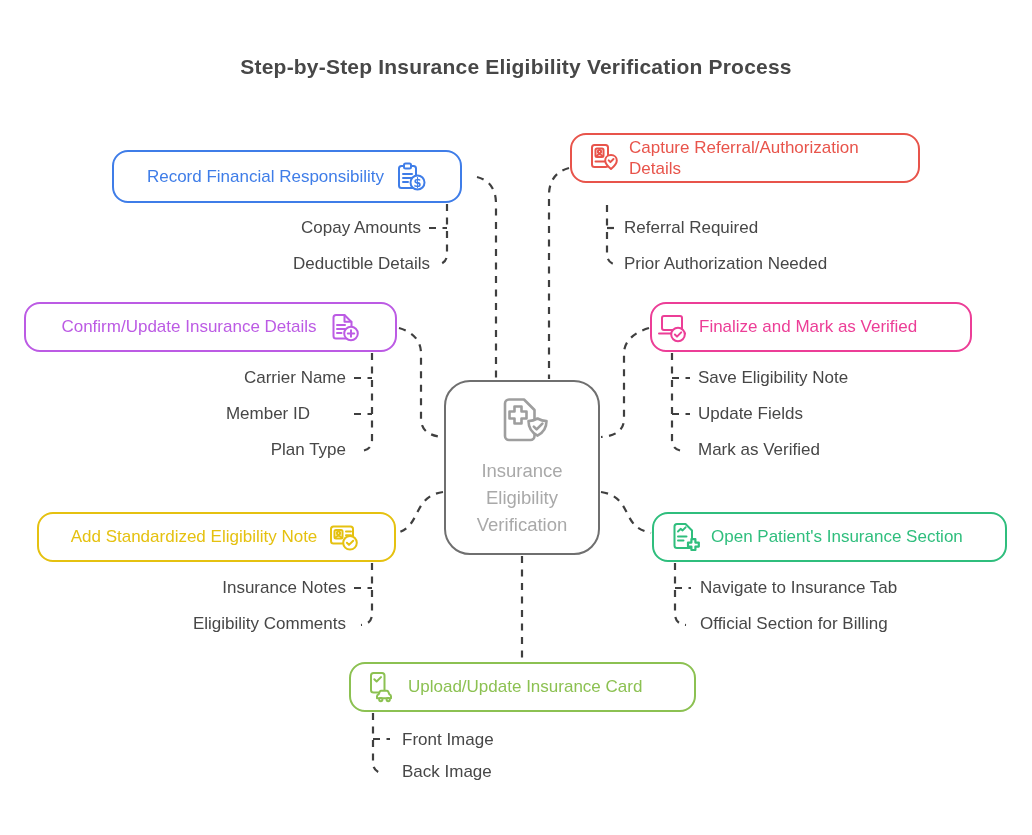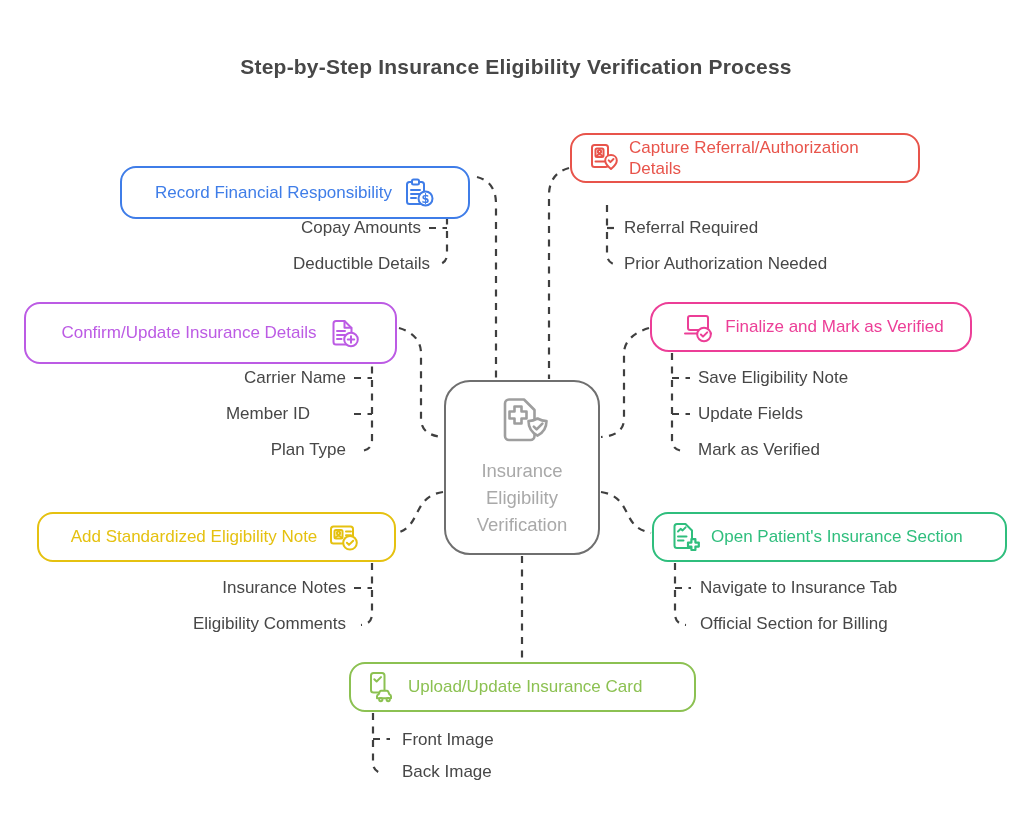--- a/index.html
+++ b/index.html
@@ -62,21 +62,21 @@
       <svg width="62" height="50" viewBox="0 0 62 50" fill="none" stroke="currentColor" stroke-width="2.6" stroke-linecap="round" stroke-linejoin="round">
         <path d="M14 7.5 a4 4 0 0 1 4 -4 h15 l10.5 10.5 v26 a4 4 0 0 1 -4 4 h-21.5 a4 4 0 0 1 -4 -4 Z"></path>
         <path d="M23.5 10.5 h7 v5 h5 v7 h-5 v5 h-7 v-5 h-5 v-7 h5 z"></path>
         <path d="M46.5 22.5 q4.3 2.4 9 2.6 q0 10 -9 14.6 q-9 -4.6 -9 -14.6 q4.7 -0.2 9 -2.6 z" fill="#fff"></path>
         <path d="M42.8 30.6 l2.8 2.8 l5.8 -5.8"></path>
       </svg>
     </span>
     <span class="center-label">Insurance Eligibility Verification</span>
   </div>
 
-  <div class="node" style="left: 120px; top: 150px; width: 350px; height: 53px; margin-top: 16px; --c: #3f7de8;">
+  <div class="node" style="left: 112px; top: 150px; width: 350px; height: 53px; --c: #3f7de8;">
     <span class="label">Record Financial Responsibility</span>
     <span class="icon">
       <svg width="34" height="32" viewBox="0 0 34 32" fill="none" stroke="currentColor" stroke-width="2" stroke-linecap="round" stroke-linejoin="round">
         <rect x="6" y="5" width="17" height="22" rx="2.5"></rect>
         <rect x="11" y="2.5" width="7" height="5" rx="1.5" fill="#fff"></rect>
         <path d="M10 13 h9 M10 17 h9 M10 21 h5"></path>
         <circle cx="24.5" cy="21.5" r="7" fill="#fff"></circle>
         <text x="24.5" y="25.6" font-size="11.5" font-weight="bold" text-anchor="middle" fill="currentColor" stroke="none" font-family="'DejaVu Sans', sans-serif">$</text>
       </svg>
     </span>
@@ -94,37 +94,37 @@
         <path d="M9.5 20.5 h9"></path>
         <path d="M25 14 c-3.5 0 -5.8 2.5 -5.8 5.4 c0 3.7 5.8 8.6 5.8 8.6 c0 0 5.8 -4.9 5.8 -8.6 c0 -2.9 -2.3 -5.4 -5.8 -5.4 z" fill="#fff"></path>
         <path d="M22.7 19.4 l1.7 1.7 l3.1 -3.1"></path>
       </svg>
     </span>
     <span class="label" style="max-width:272px;">Capture Referral/Authorization Details</span>
   </div>
   <div class="sub" style="left:624px;top:216px;">Referral Required</div>
   <div class="sub" style="left:624px;top:252px;">Prior Authorization Needed</div>
 
-  <div class="node" style="left: 24px; top: 302px; width: 373px; height: 62px; --c: #bc5be4;">
+  <div class="node" style="left: 24px; top: 302px; width: 373px; height: 50px; --c: #bc5be4;">
     <span class="label">Confirm/Update Insurance Details</span>
     <span class="icon">
       <svg width="34" height="32" viewBox="0 0 34 32" fill="none" stroke="currentColor" stroke-width="2" stroke-linecap="round" stroke-linejoin="round">
         <path d="M7.5 6.5 a2.5 2.5 0 0 1 2.5 -2.5 h8.5 l7 7 v14 a2.5 2.5 0 0 1 -2.5 2.5 h-13 a2.5 2.5 0 0 1 -2.5 -2.5 Z"></path>
         <path d="M18.5 4.2 v6.6 h6.8"></path>
         <path d="M11 14 h8 M11 18 h8 M11 22 h4.5"></path>
         <circle cx="25" cy="22.5" r="6.8" fill="#fff"></circle>
         <path d="M21.8 22.5 h6.4 M25 19.3 v6.4"></path>
       </svg>
     </span>
   </div>
   <div class="sub r" style="right:686px;top:366px;margin-left:16px;">Carrier Name</div>
   <div class="sub r" style="right:722px;top:402px;">Member ID</div>
   <div class="sub r" style="right:686px;top:438px;">Plan Type</div>
 
-  <div class="node" style="left: 650px; top: 302px; width: 322px; height: 50px; justify-content: center; padding-left: 14px; border-radius: 19px; --c: #ec3e97;">
+  <div class="node" style="left: 650px; top: 302px; width: 322px; height: 50px; justify-content: flex-start; padding-left: 2px; --c: #ec3e97;">
     <span class="icon">
       <svg width="36" height="32" viewBox="0 0 36 32" fill="none" stroke="currentColor" stroke-width="2" stroke-linecap="round" stroke-linejoin="round">
         <rect x="8" y="5" width="20" height="14" rx="2"></rect>
         <path d="M5 22.5 h26"></path>
         <circle cx="24" cy="23.5" r="6.8" fill="#fff"></circle>
         <path d="M20.9 23.5 l2.1 2.1 l4.2 -4.2"></path>
       </svg>
     </span>
     <span class="label">Finalize and Mark as Verified</span>
   </div>

